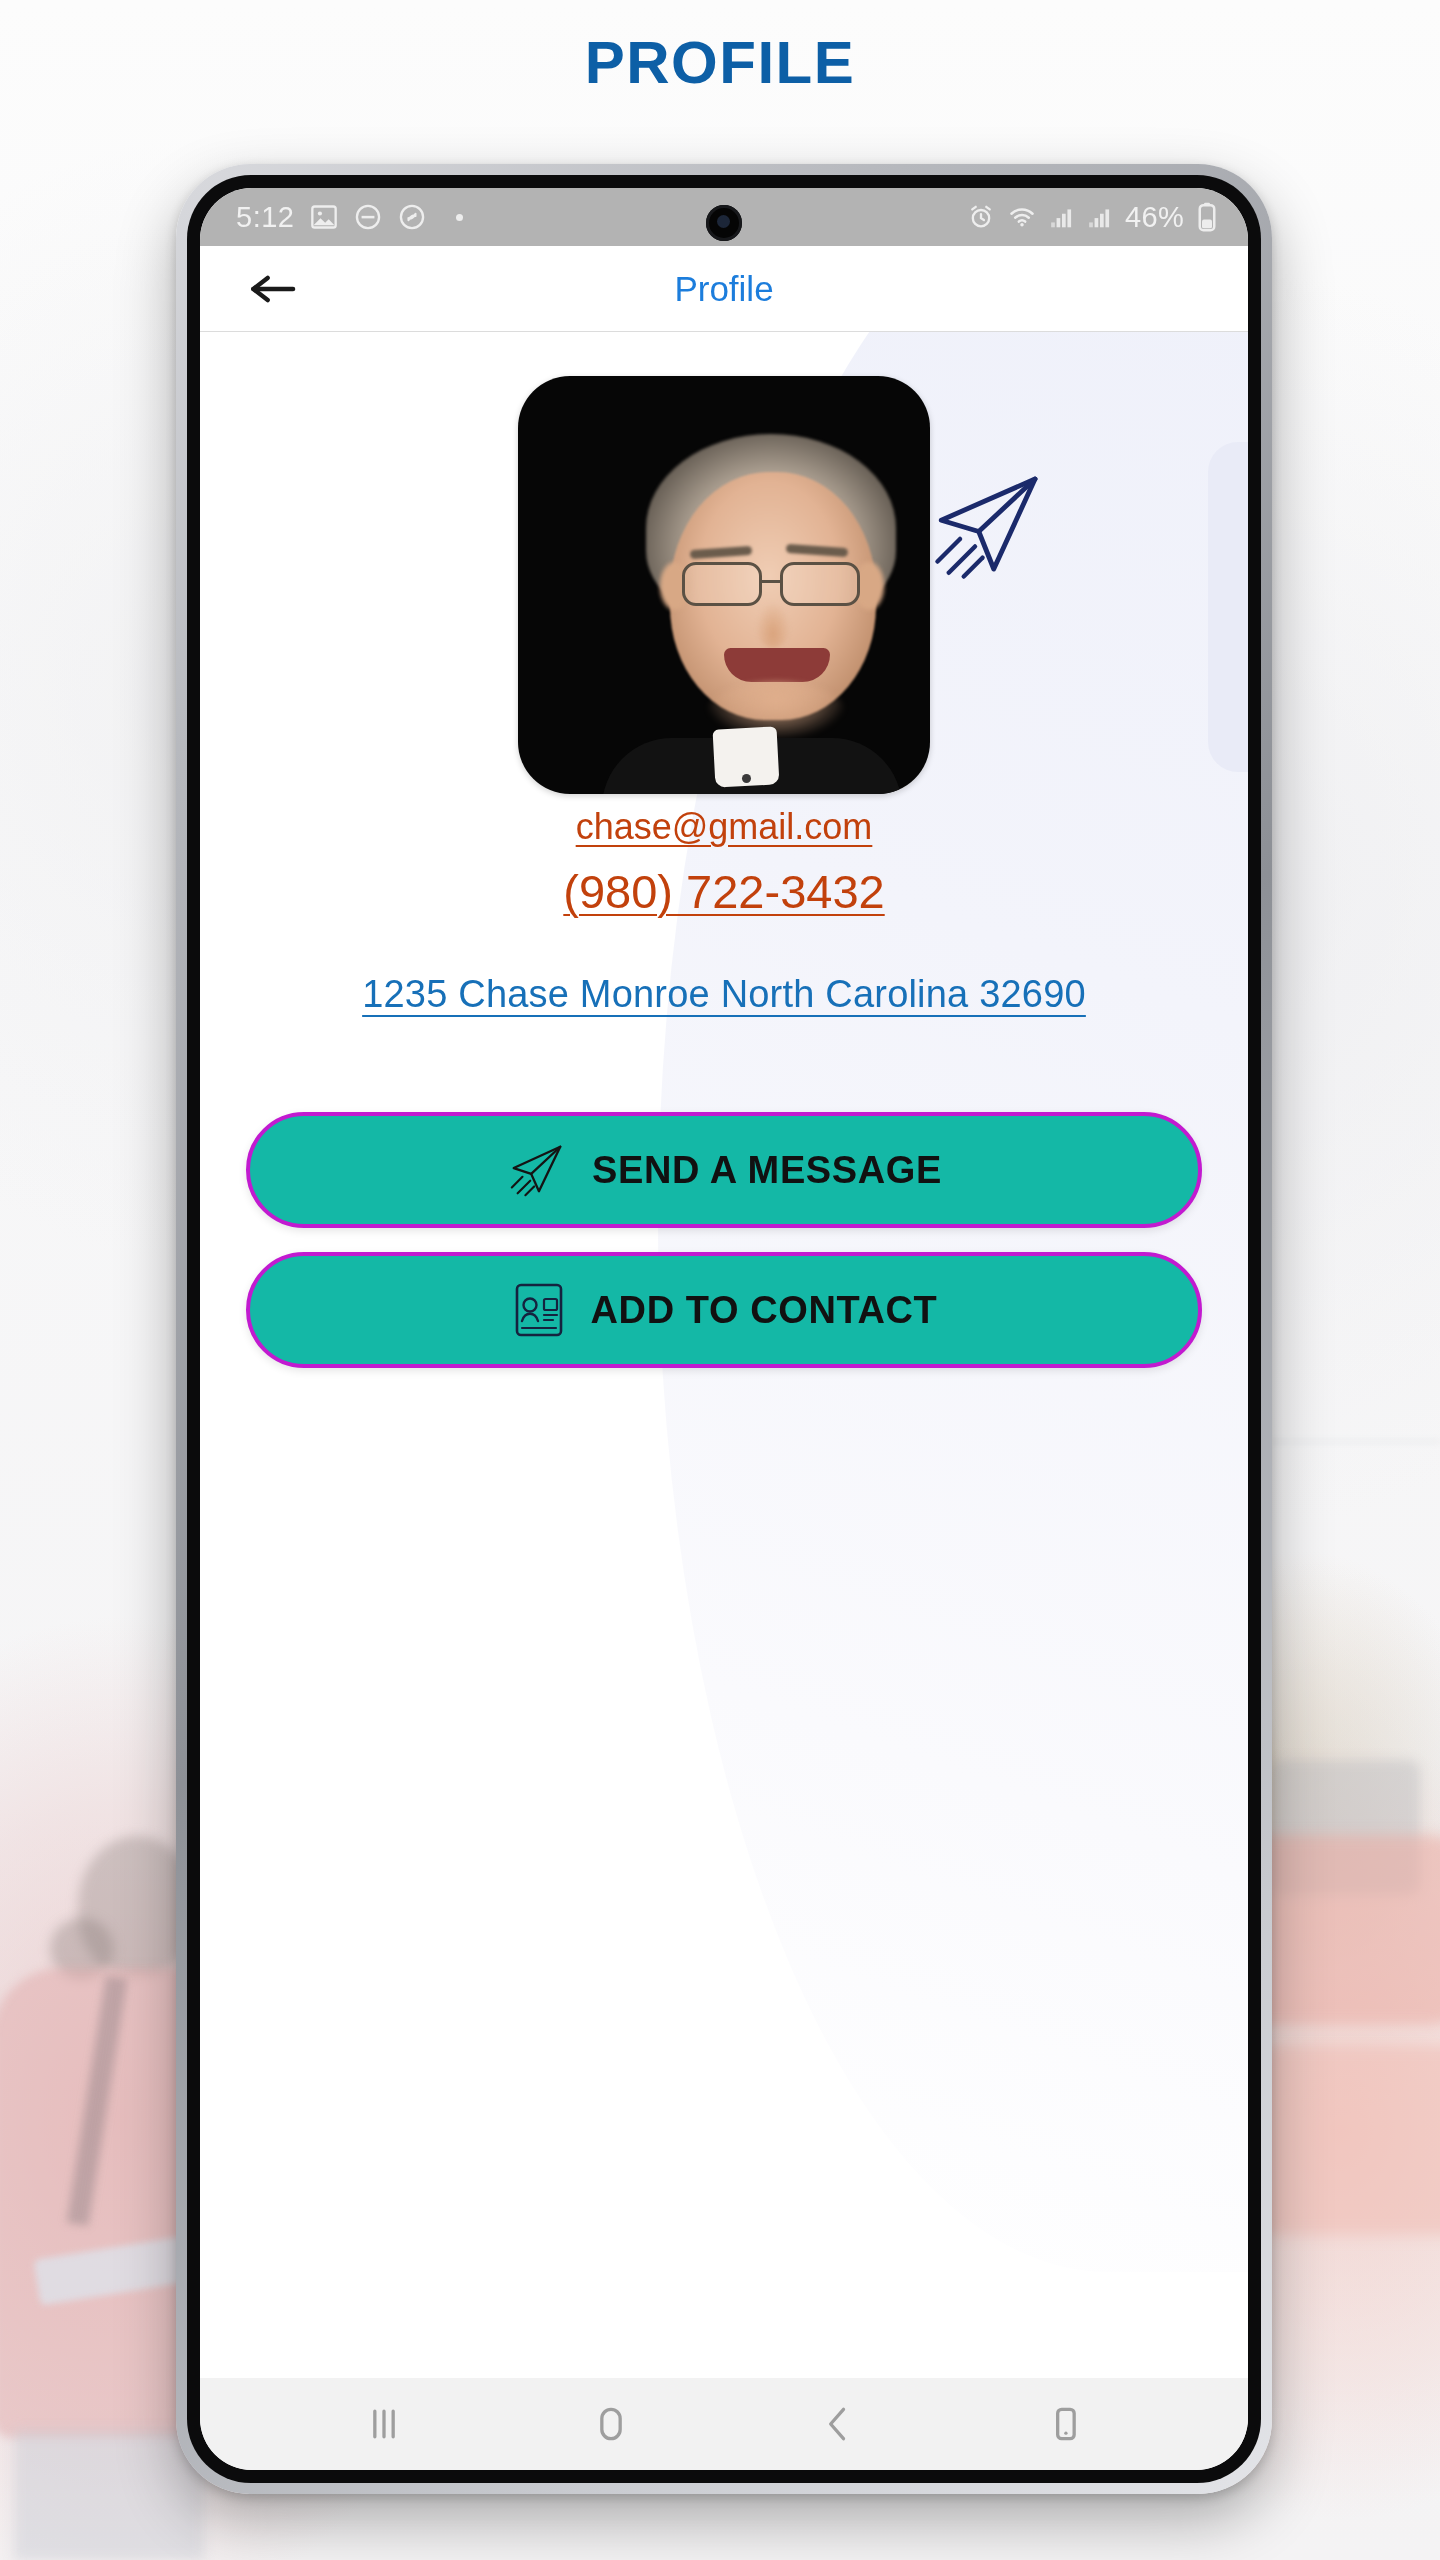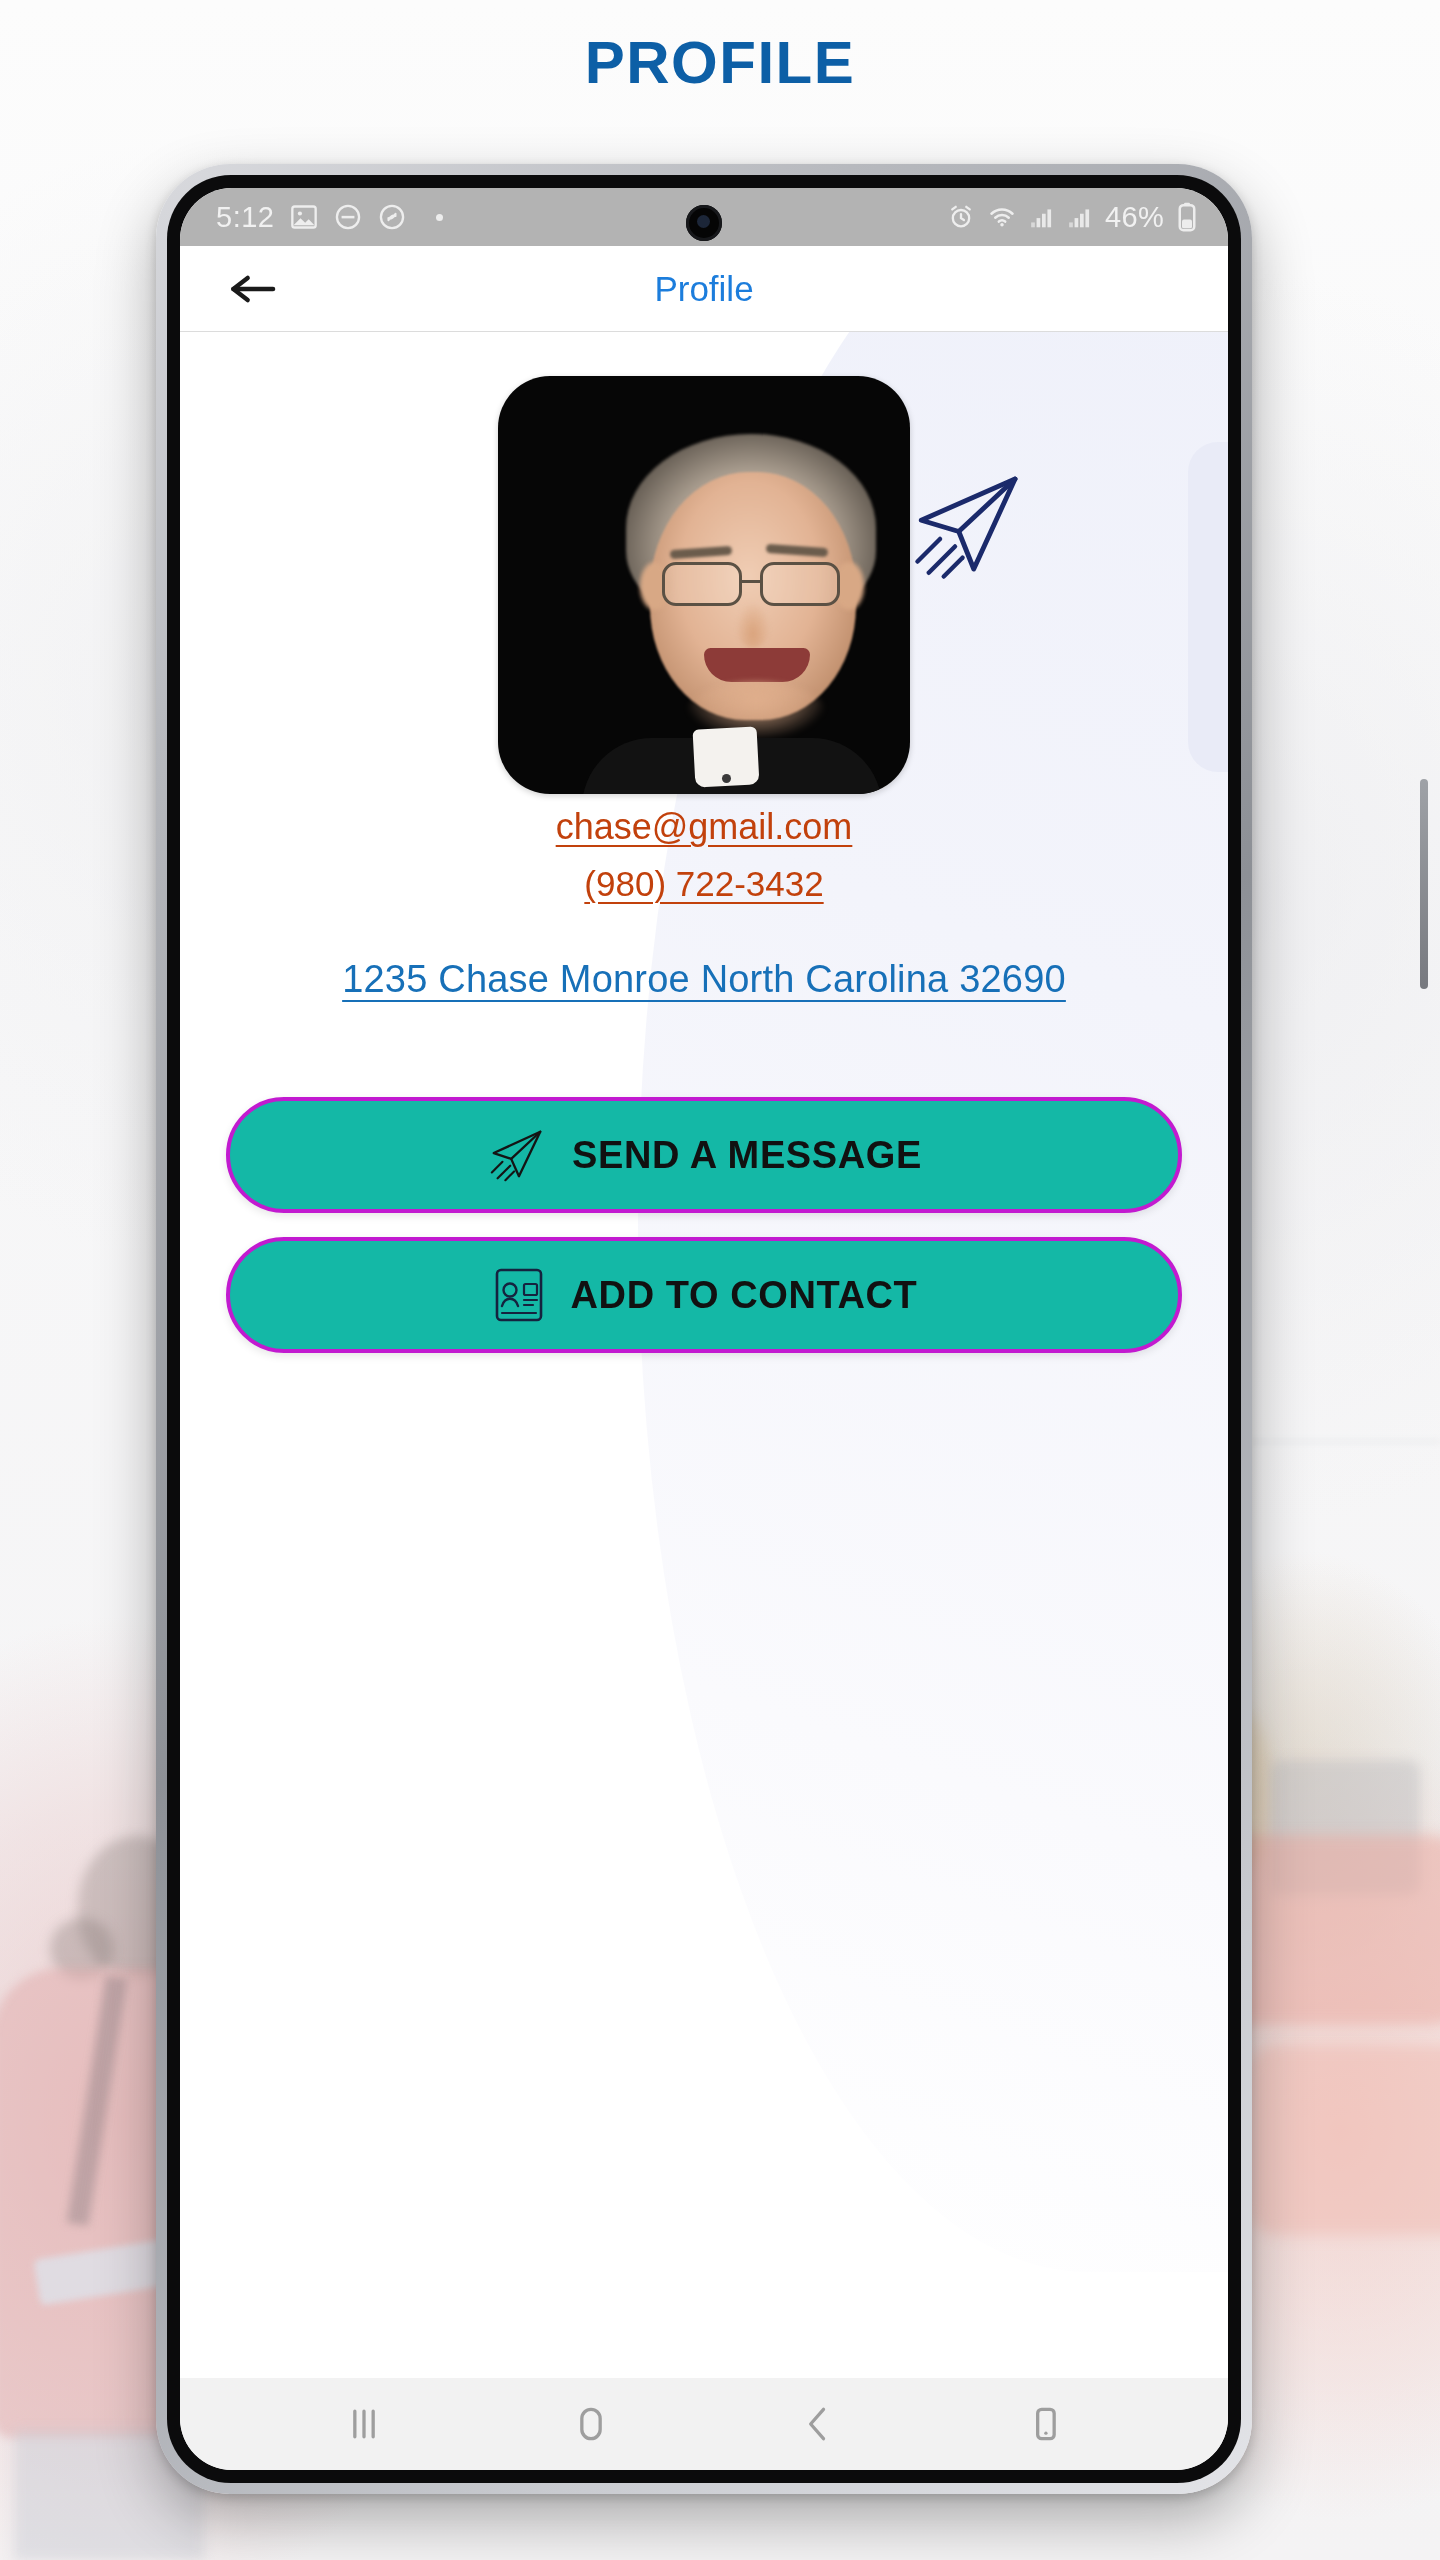--- a/index.html
+++ b/index.html
@@ -88,21 +88,21 @@
   .page-title {
     position: absolute; top: 28px; left: 0; width: 1440px;
     text-align: center;
     font-size: 60px; font-weight: 700; letter-spacing: 1.5px;
     color: #0d5fa6;
   }
 
   
   .device {
     position: absolute;
-    left: 156px; top: 164px;
+    left: 176px; top: 164px;
     width: 1096px; height: 2330px;
     border-radius: 74px;
     background: linear-gradient(140deg, #d9dade 0%, #b7b9be 18%, #8d9096 50%, #c9cbd0 82%, #e3e4e8 100%);
     padding: 11px;
     box-shadow: 0 26px 60px rgba(0,0,0,0.30), 0 4px 12px rgba(0,0,0,0.18);
   }
   .device-inner {
     width: 100%; height: 100%;
     border-radius: 64px;
     background: #0b0b0c;
@@ -282,21 +282,21 @@
     font-size: 50px; font-weight: 700; color: #0f0f0f; letter-spacing: 0.2px;
   }
   .link-line {
     text-align: center; margin-top: 12px;
   }
   .link-line a {
     font-size: 36px; color: #c2410c; text-decoration: underline;
     text-underline-offset: 6px; text-decoration-thickness: 2px; margin-top: 7px;
   }
   .phone-line { margin-top: 16px; }
-  .phone-line a { font-size: 35px; }
+  .phone-line a { font-size: 47px; }
   .address-line { text-align: center; margin-top: 54px; }
   .address-line a {
     font-size: 38px; color: #1770b8; text-decoration: underline;
     text-underline-offset: 8px; text-decoration-thickness: 2px;
     letter-spacing: 0.2px;
   }
 
   .actions { margin-top: 96px; padding: 0 46px; }
   .action-btn {
     display: flex; align-items: center; justify-content: center;

